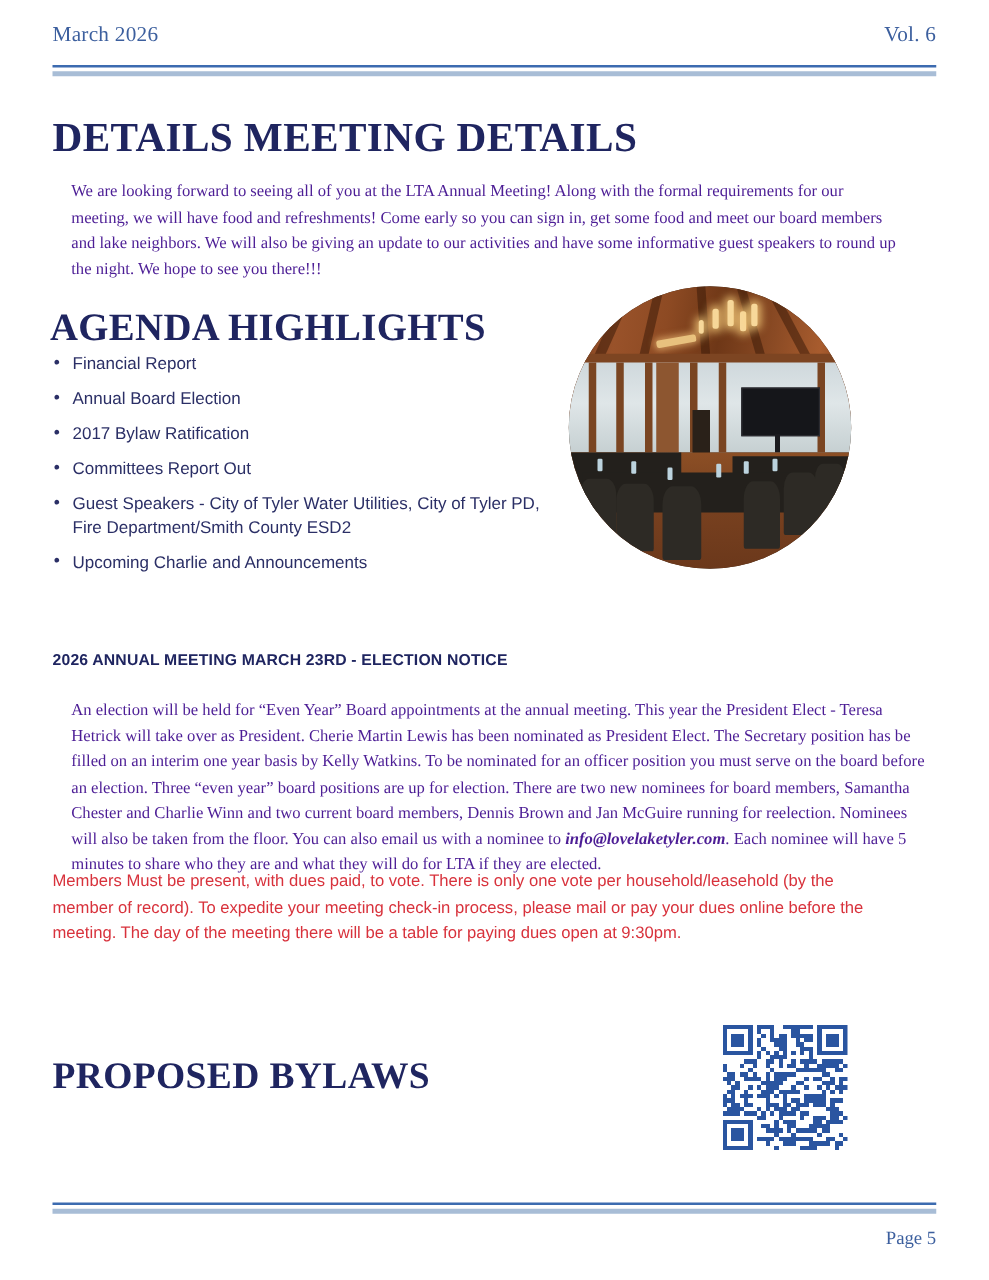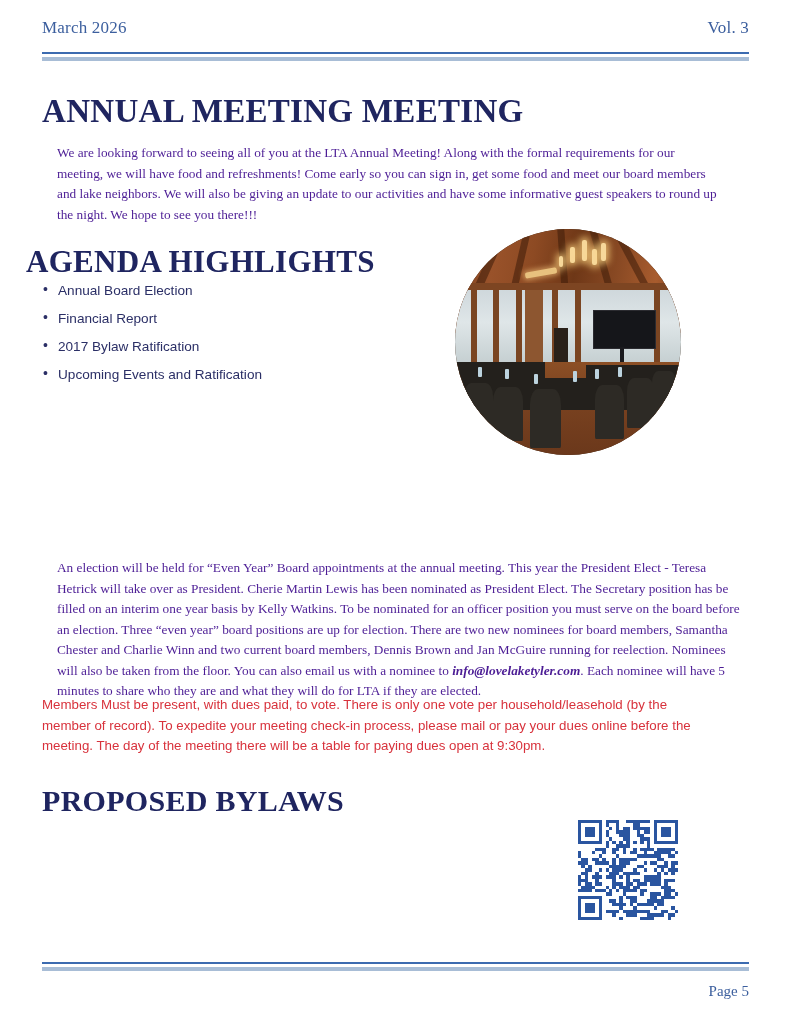--- a/index.html
+++ b/index.html
@@ -65,34 +65,34 @@
     letter-spacing: 0.3px;
   }
   .t-annual {
     position: absolute;
     left: 42px;
     top: 93px;
     font-size: 33px;
   }
   .t-agenda {
     position: absolute;
-    left: 26px;
+    left: 40px;
     top: 244px;
     font-size: 31px;
   }
   .t-election {
     position: absolute;
     left: 42px;
     top: 484px;
     font-size: 30px;
   }
   .t-bylaws {
     position: absolute;
     left: 42px;
-    top: 784px;
+    top: 844px;
     font-size: 30px;
     text-align: center;
   }
 
   
   .body-text {
     font-family: Liberation Serif, serif;
     font-size: 13.3px;
     line-height: 20.5px;
     color: #4c1d95;
@@ -325,38 +325,40 @@
     text-align: right;
   }
 </style>
 </head>
 <body>
 
 <div class="page">
 
   <div class="masthead">
     <div class="masthead-left">March 2026</div>
-    <div class="masthead-right">Vol. 3</div>
+    <div class="masthead-right">Vol. 6</div>
   </div>
 
   <div class="rule-group rule-top">
     <div class="rule-thin"></div>
     <div class="rule-gap"></div>
     <div class="rule-thick"></div>
   </div>
 
-  <h1 class="section-title t-annual">ANNUAL MEETING MEETING</h1>
+  <h1 class="section-title t-annual">DETAILS MEETING DETAILS</h1>
   <p class="body-text intro">We are looking forward to seeing all of you at the LTA Annual Meeting! Along with the formal requirements for our meeting, we will have food and refreshments! Come early so you can sign in, get some food and meet our board members and lake neighbors. We will also be giving an update to our activities and have some informative guest speakers to round up the night. We hope to see you there!!!</p>
 
   <h1 class="section-title t-agenda">AGENDA HIGHLIGHTS</h1>
   <ul class="agenda-list">
+    <li>Financial Report</li>
     <li>Annual Board Election</li>
-    <li>Financial Report</li>
     <li>2017 Bylaw Ratification</li>
-    <li>Upcoming Events and Ratification</li>
+    <li>Committees Report Out</li>
+    <li>Guest Speakers - City of Tyler Water Utilities, City of Tyler PD, Fire Department/Smith County ESD2</li>
+    <li>Upcoming Charlie and Announcements</li>
   </ul>
 
   <div class="photo-circle">
     <div class="ph-ceiling"></div>
     <div class="ph-rafter ph-r1"></div>
     <div class="ph-rafter ph-r2"></div>
     <div class="ph-rafter ph-r3"></div>
     <div class="ph-rafter ph-r4"></div>
     <div class="ph-rafter ph-r5"></div>
     <div class="ph-beamlight"></div>
@@ -393,20 +395,21 @@
     <div class="ph-bottle" style="left:72%; top:61%"></div>
 
     <div class="ph-chair" style="left:4%;  top:68%; width:13%; height:22%"></div>
     <div class="ph-chair" style="left:17%; top:70%; width:13%; height:24%"></div>
     <div class="ph-chair" style="left:33%; top:71%; width:14%; height:26%"></div>
     <div class="ph-chair" style="left:62%; top:69%; width:13%; height:24%"></div>
     <div class="ph-chair" style="left:76%; top:66%; width:12%; height:22%"></div>
     <div class="ph-chair" style="left:87%; top:63%; width:11%; height:20%"></div>
   </div>
 
+  <div class="sub-head">2026 ANNUAL MEETING MARCH 23RD - ELECTION NOTICE</div>
   <p class="body-text election-body"><span>An election will be held for “Even Year” Board appointments at the annual meeting. This year the President Elect - Teresa Hetrick will take over as President. Cherie Martin Lewis has been nominated as President Elect. The Secretary position has be filled on an interim one year basis by Kelly Watkins. To be nominated for an officer position you must serve on the board before an election. Three “even year” board positions are up for election. There are two new nominees for board members, Samantha Chester and Charlie Winn and two current board members, Dennis Brown and Jan McGuire running for reelection. Nominees will also be taken from the floor. You can also email us with a nominee to </span><em class="em-mail">info@lovelaketyler.com</em><span>. Each nominee will have 5 minutes to share who they are and what they will do for LTA if they are elected.</span></p>
 
   <div class="alert">
     <div class="alert-body">Members Must be present, with dues paid, to vote. There is only one vote per household/leasehold (by the member of record). To expedite your meeting check-in process, please mail or pay your dues online before the meeting. The day of the meeting there will be a table for paying dues open at 9:30pm.</div>
   </div>
 
   <h1 class="section-title t-bylaws">PROPOSED BYLAWS</h1>
 
   <div class="qr">
     <svg width="100" height="100" viewBox="0 0 29 29" shape-rendering="crispEdges">

